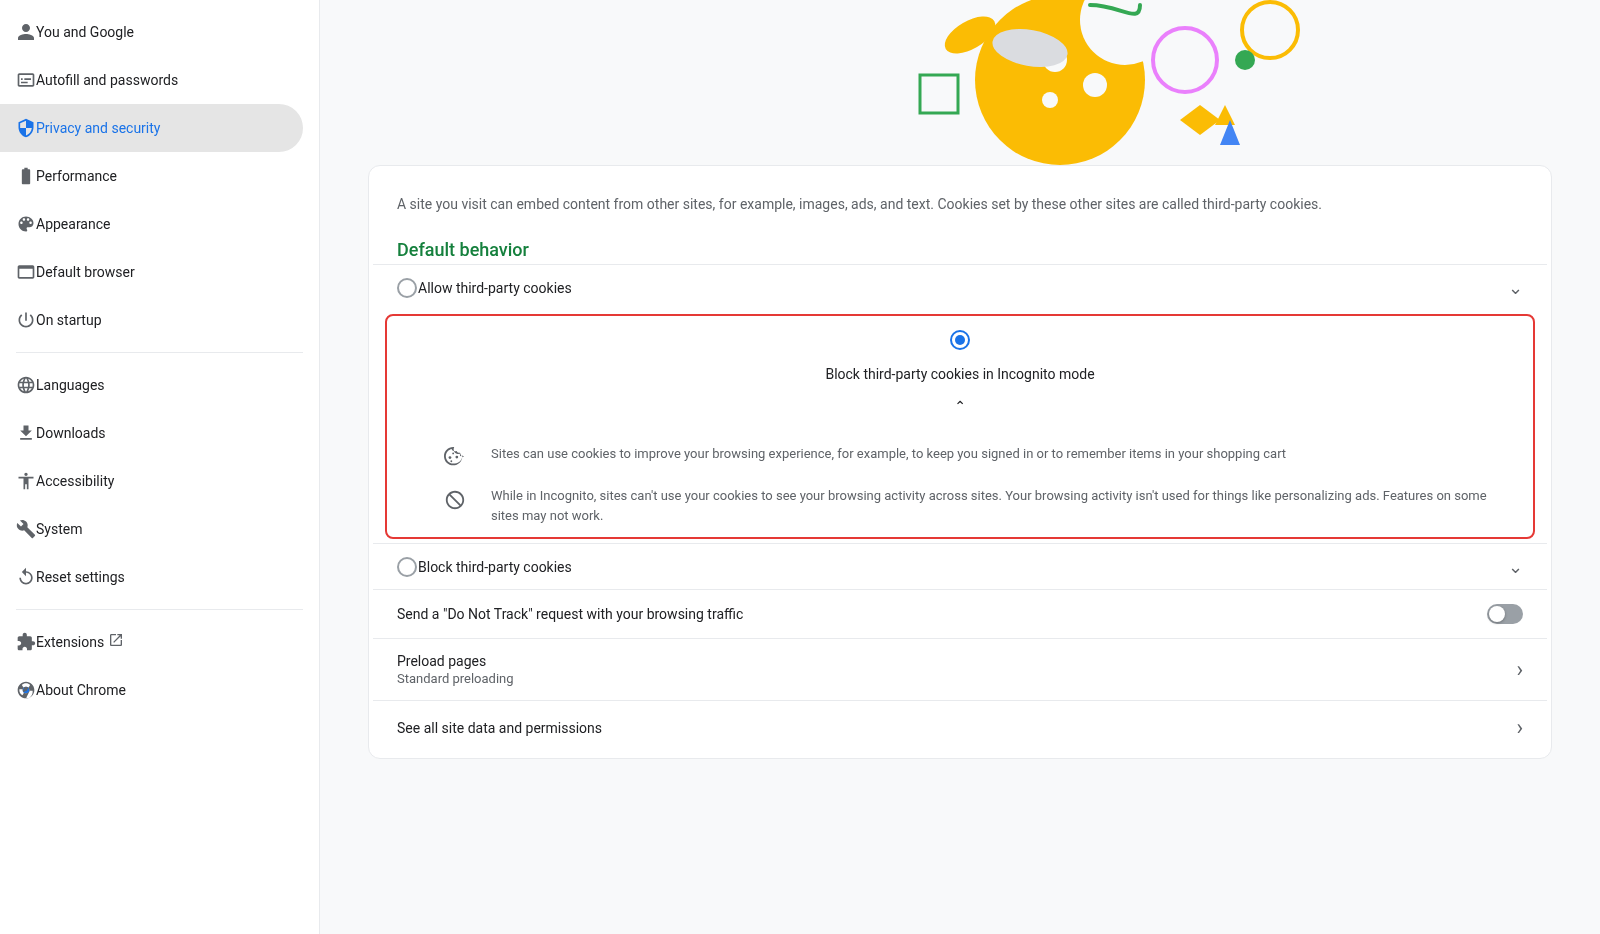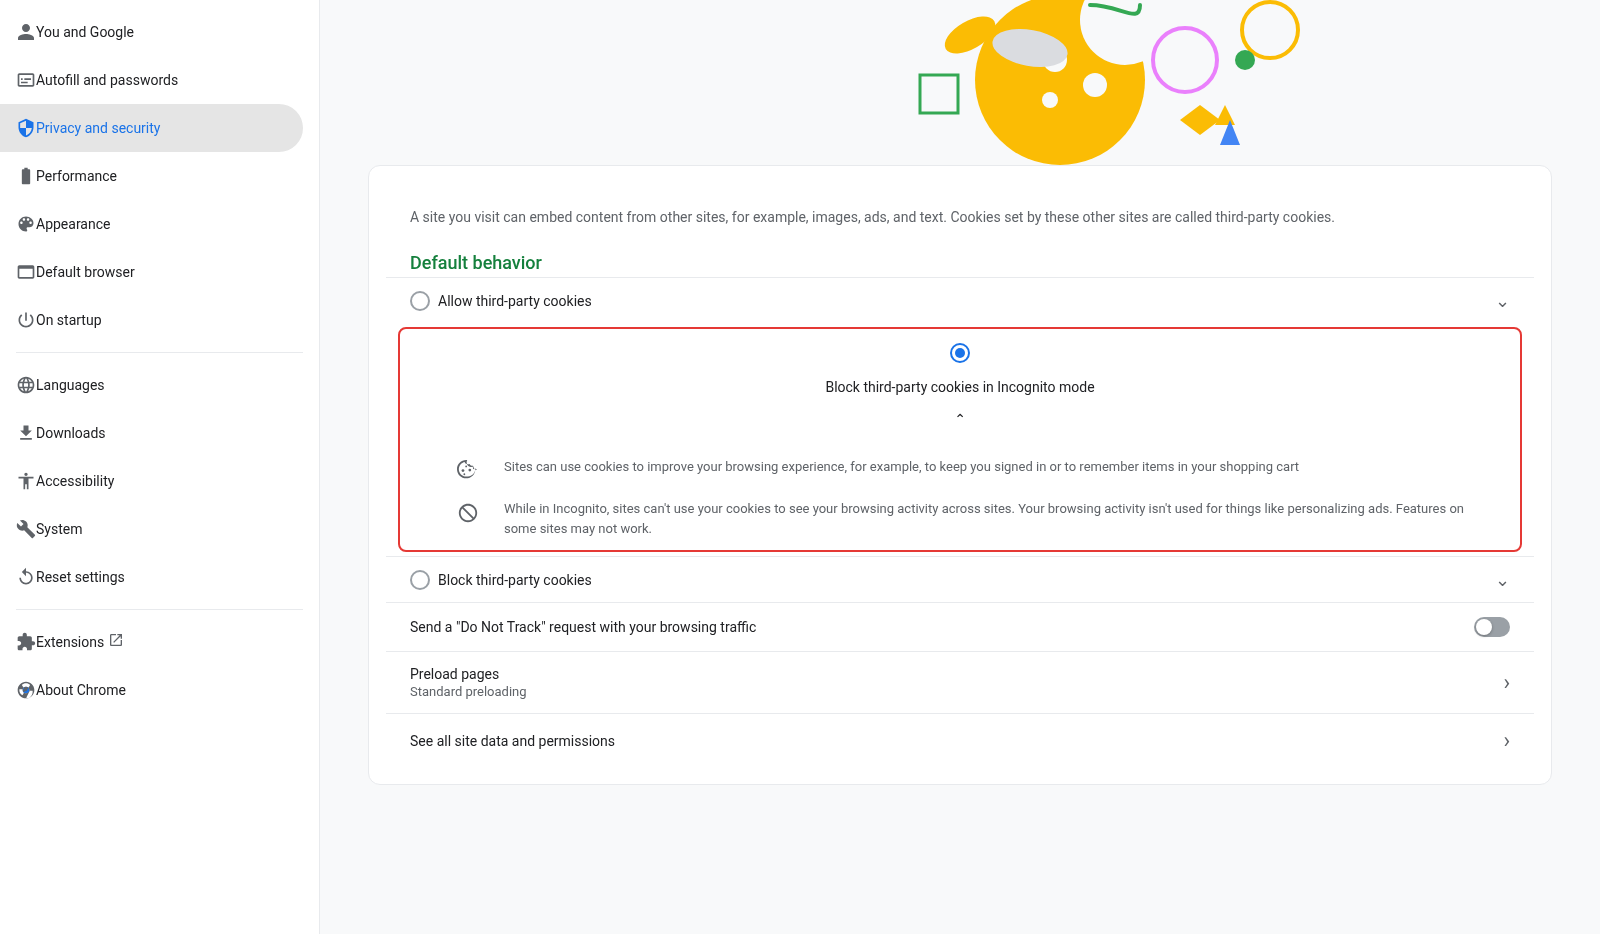--- a/index.html
+++ b/index.html
@@ -73,21 +73,21 @@
       display: flex;
       align-items: center;
       justify-content: center;
     }
 
     
     .content-area {
       background: #fff;
       margin: 0 24px;
       border-radius: 12px;
-      padding: 17px;
+      padding: 4px;
       border: 1px solid #e8eaed;
     }
 
     .content-description {
       padding: 24px 24px 16px;
       color: #5f6368;
       font-size: 14px;
       line-height: 1.5;
       border-bottom: none;
     }
@@ -103,21 +103,21 @@
       color: #5f6368;
       font-size: 13px;
     }
 
     .radio-option {
       display: flex;
       align-items: center;
       padding: 12px 24px;
       border-top: 1px solid #e8eaed;
       cursor: pointer;
-      gap: 8px;
+      gap: 1px;
       position: relative;
     }
 
     .radio-option .radio-label {
       flex: 1;
       font-size: 14px;
       color: #202124;
     }
     .radio-option .chevron {
       color: #5f6368;

